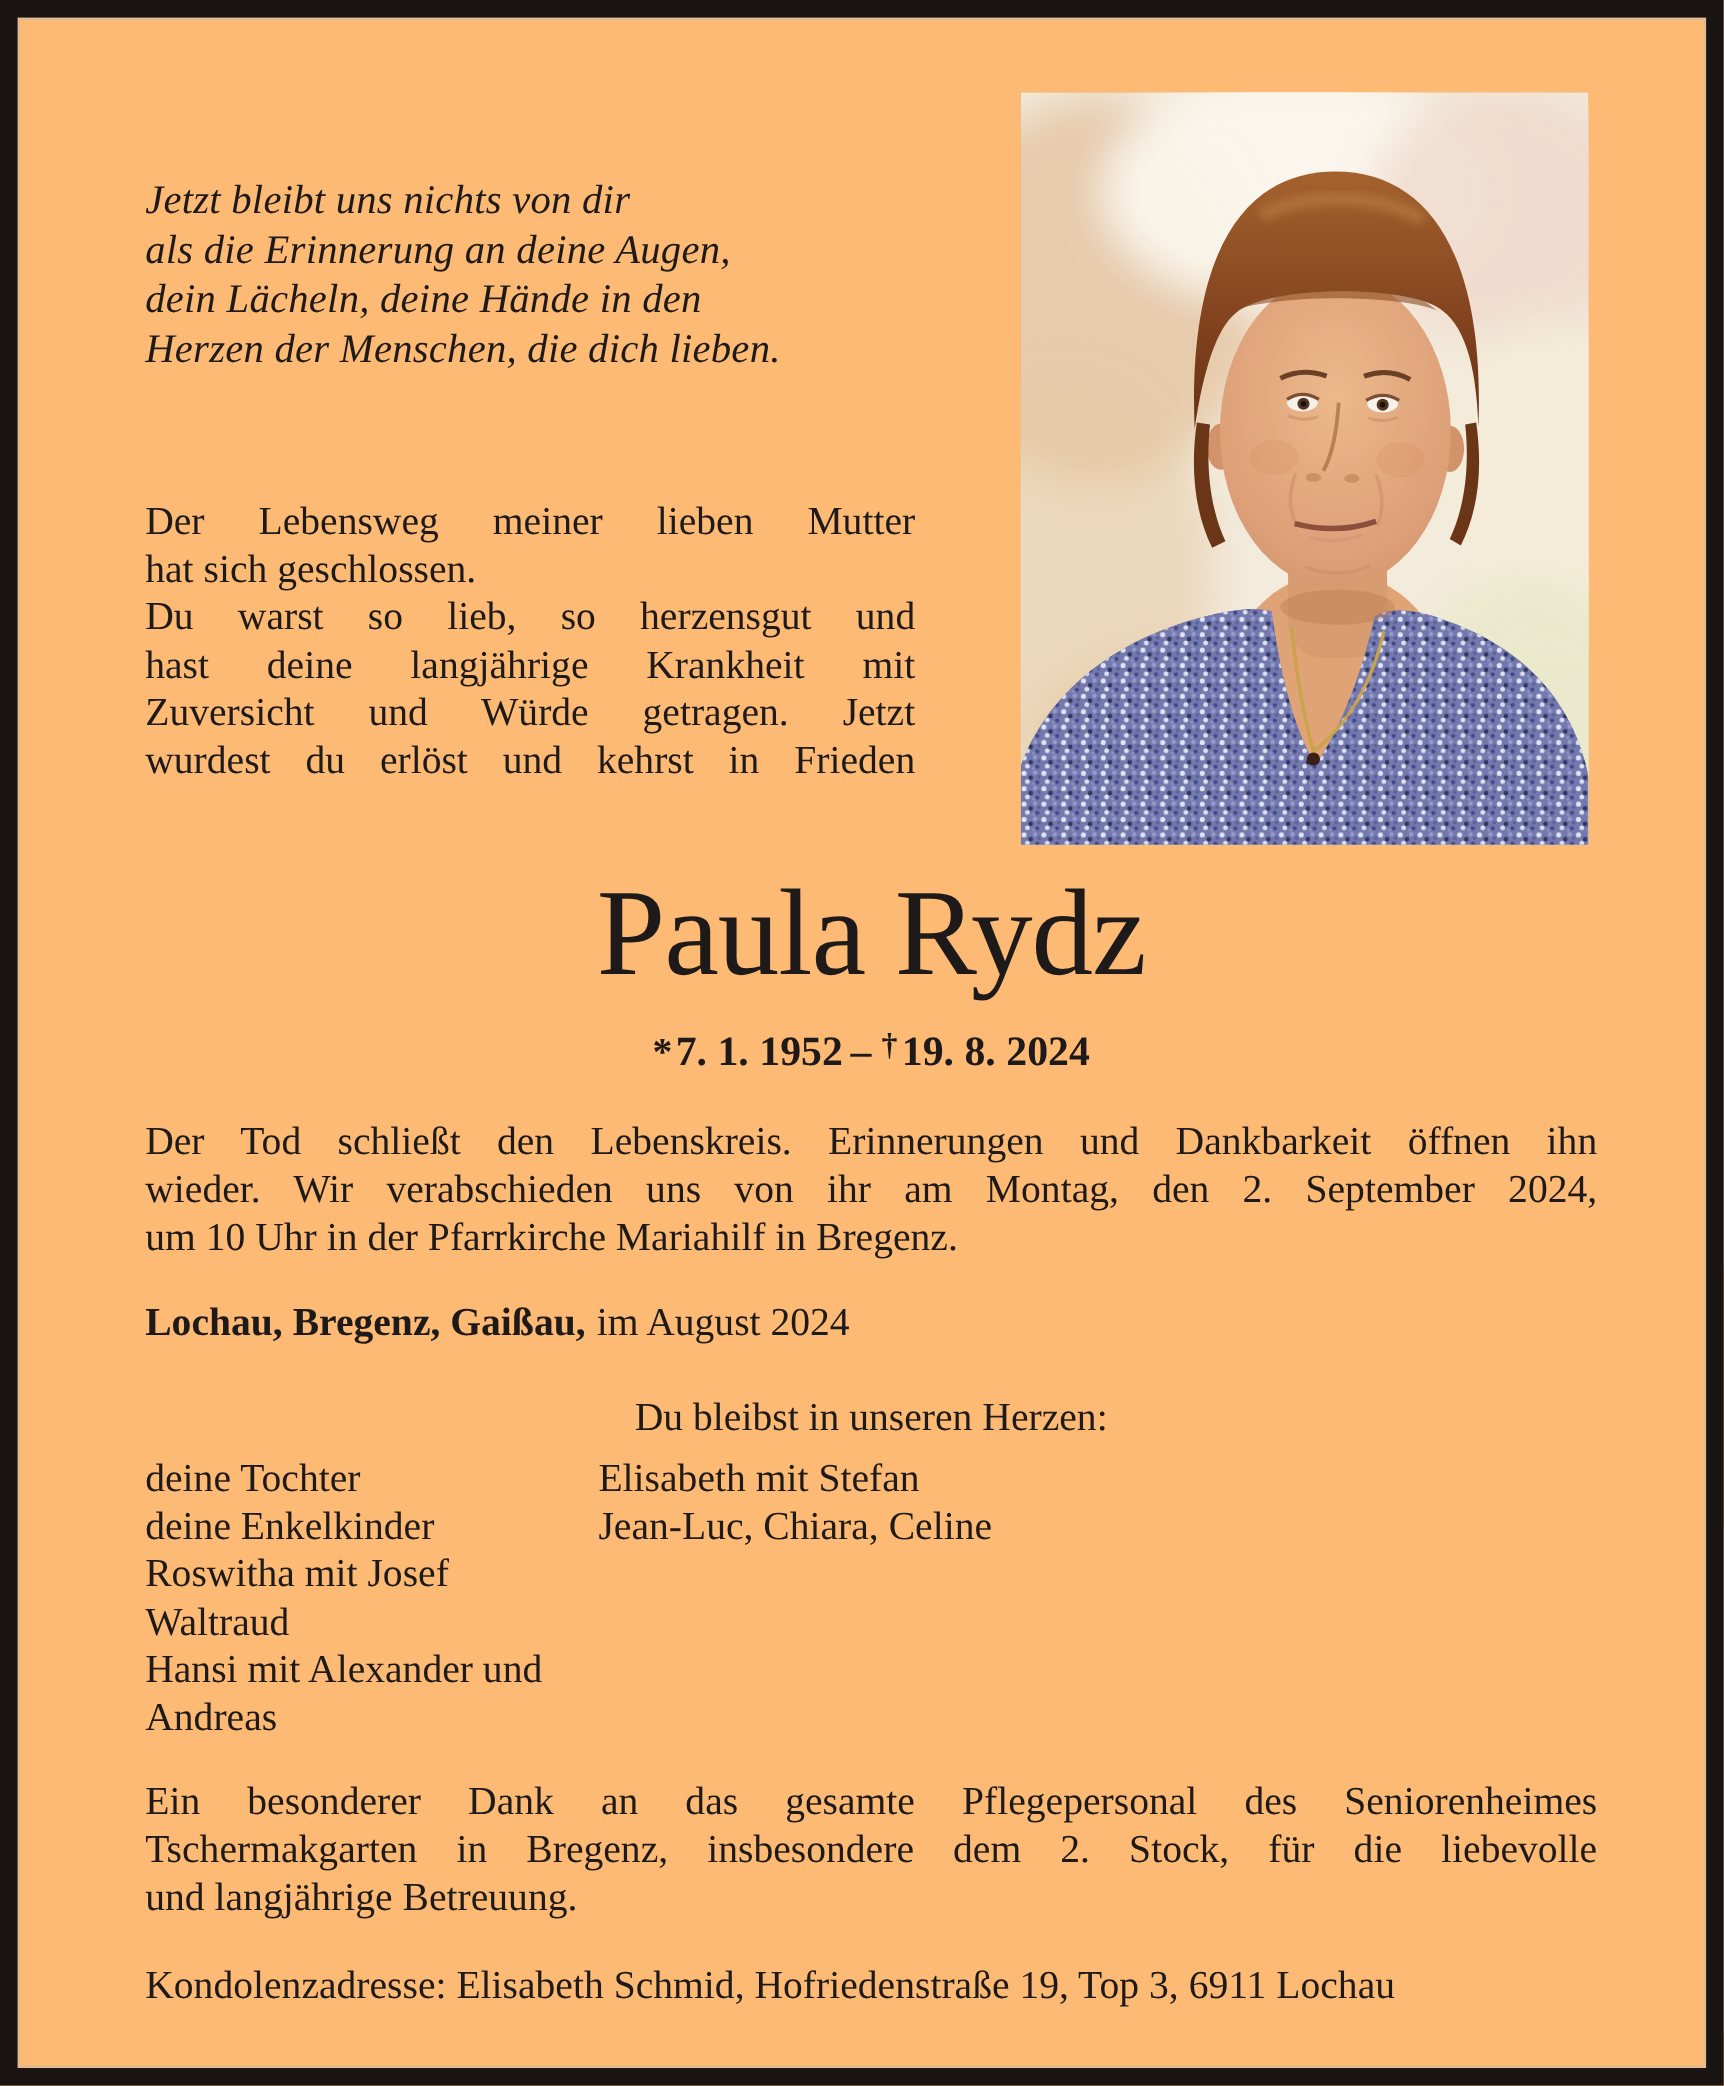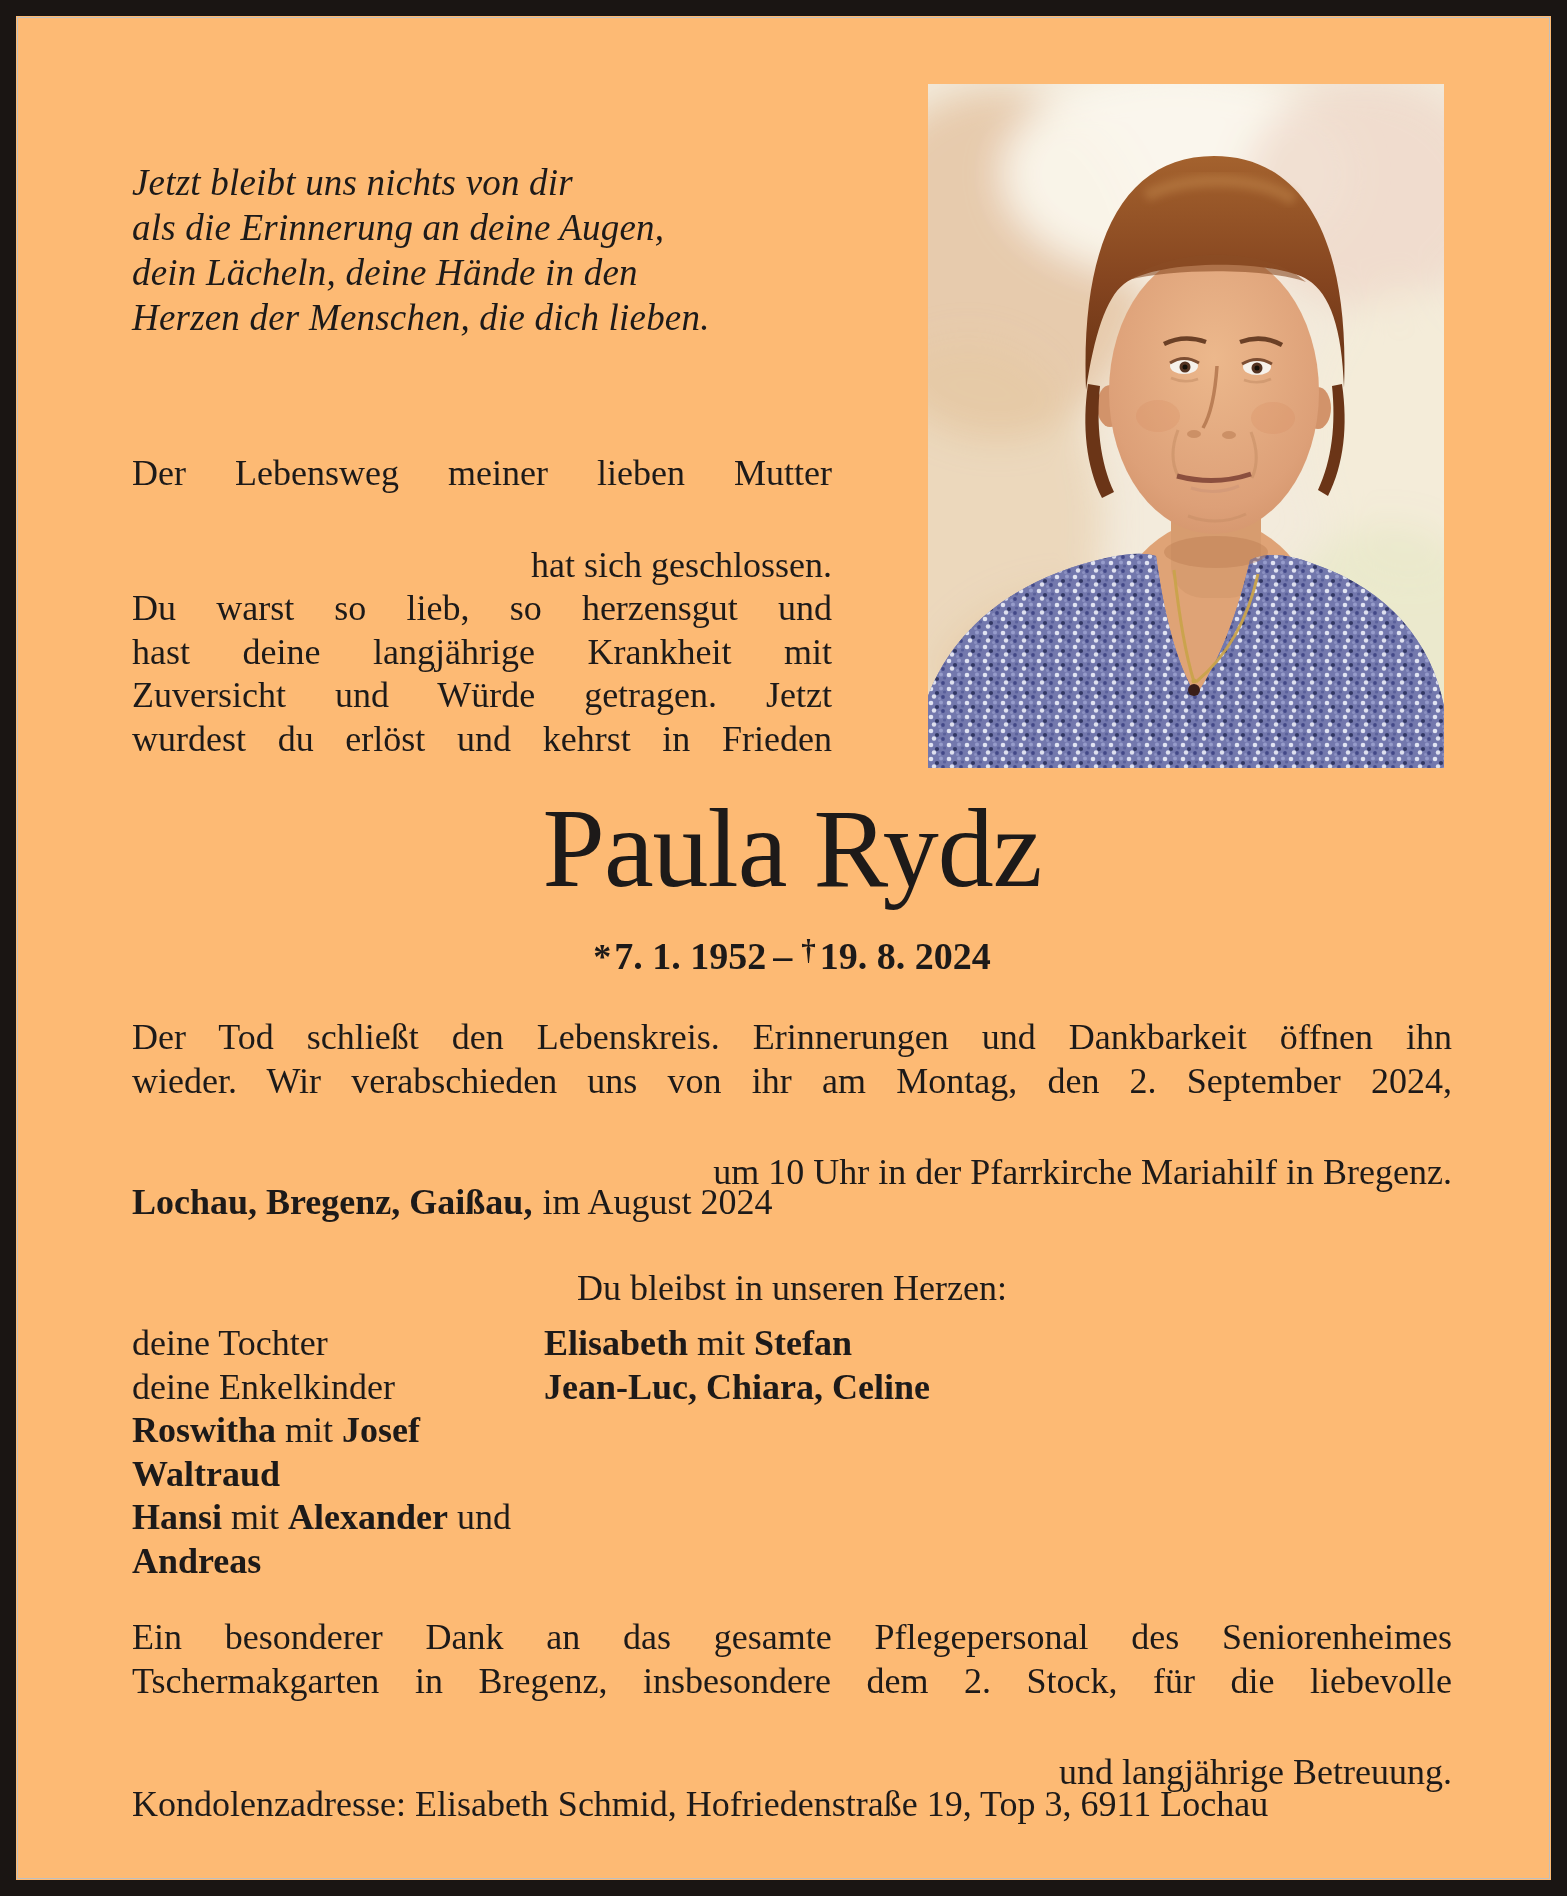--- a/index.html
+++ b/index.html
@@ -6,21 +6,21 @@
   .page{
     position:relative;width:1567px;height:1896px;background:#fdba74;
     font-family:"Liberation Serif","DejaVu Serif",serif;color:#1d1a19;overflow:hidden;
   }
   .frame{position:absolute;inset:0;border:16px solid #1a1513;z-index:5;}
   .frame-inner{position:absolute;inset:17px;border:1px solid #bfbfbf;z-index:5;}
 
   .poem{position:absolute;left:132px;top:160px;font-style:italic;font-size:37px;line-height:45px;letter-spacing:.2px;}
   .intro{position:absolute;left:132px;top:452px;width:700px;font-size:36px;line-height:43.5px;}
   .jline{text-align:justify;text-align-last:justify;}
-  .lline{text-align:right;margin-top:48px;}
+  .lline{text-align:left;}
 
   .photo{position:absolute;left:928px;top:84px;width:516px;height:684px;}
   .photo svg{display:block;}
 
   .name{position:absolute;left:132px;top:792px;width:1320px;margin:0;font-weight:400;
         font-size:112px;line-height:112px;text-align:center;letter-spacing:-1px;}
   .dates{position:absolute;left:132px;top:928px;width:1320px;text-align:center;
          font-weight:700;font-size:38px;line-height:44px;}
   .dates .star{font-size:36px;margin-right:3px;}
   .dates .sep{margin:0 9px 0 7px;}
@@ -30,21 +30,21 @@
   .dateline{position:absolute;left:132px;top:1180px;width:1320px;font-size:36px;line-height:44px;}
   .dateline .bold{margin-right:10px;}
   .bold{font-weight:700;}
 
   .farewell-head{position:absolute;left:132px;top:1266px;width:1320px;text-align:center;
                  font-size:36px;line-height:44px;}
   .family{position:absolute;left:132px;top:1322px;width:1320px;font-size:36px;line-height:43.5px;
           display:grid;grid-template-columns:398px 1fr;column-gap:14px;}
   .f-label{text-align:left;white-space:nowrap;}
   .f-val{text-align:left;}
-  .b{font-weight:700;}
+  .b{font-weight:400;}
 
   .thanks{position:absolute;left:132px;top:1616px;width:1320px;font-size:36px;line-height:43.5px;}
   .condolence{position:absolute;left:132px;top:1782px;width:1320px;font-size:36px;line-height:44px;}
 </style>
 </head>
 <body>
 
 <div class="page">
   <div class="frame"></div>
   <div class="frame-inner"></div>

